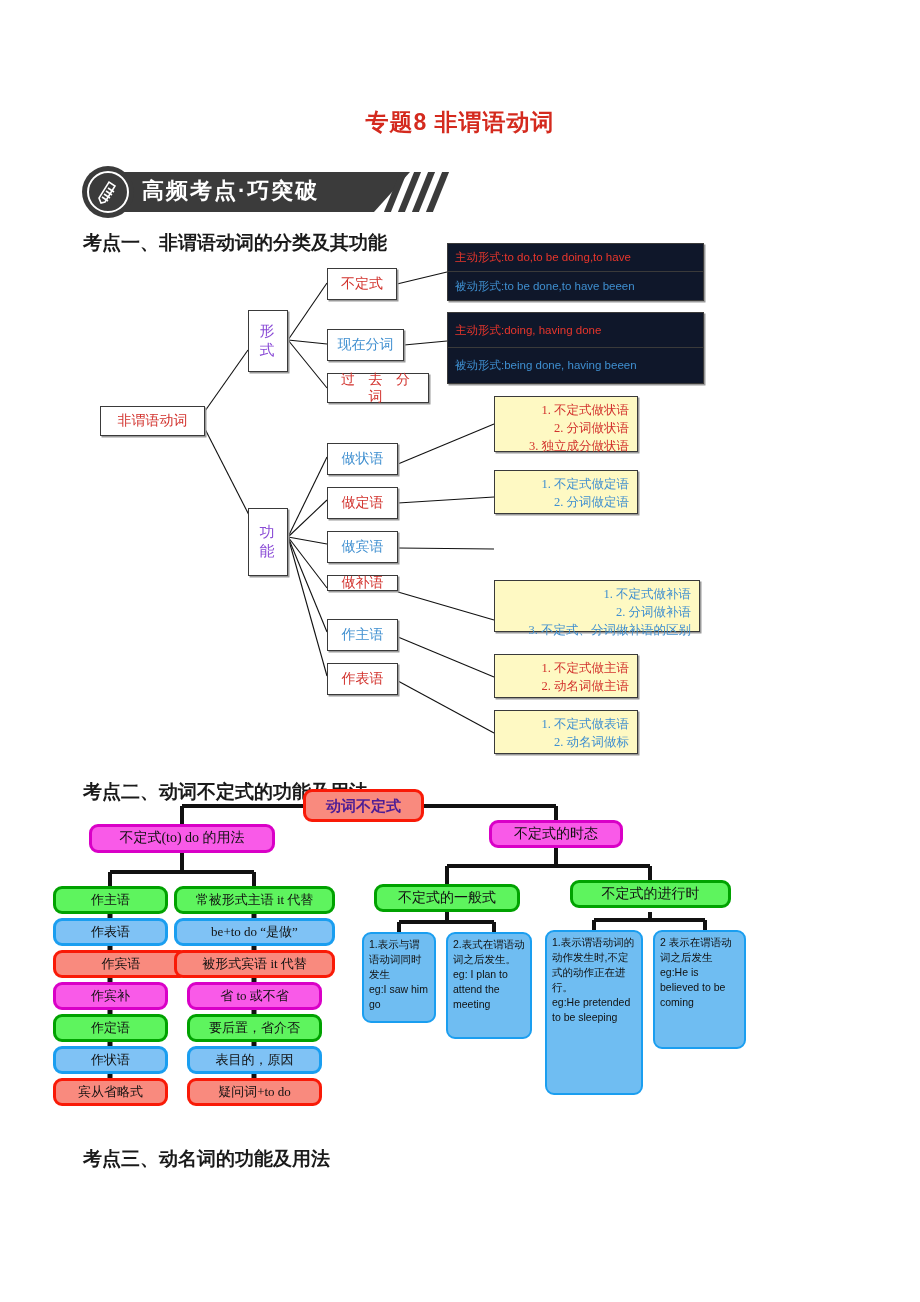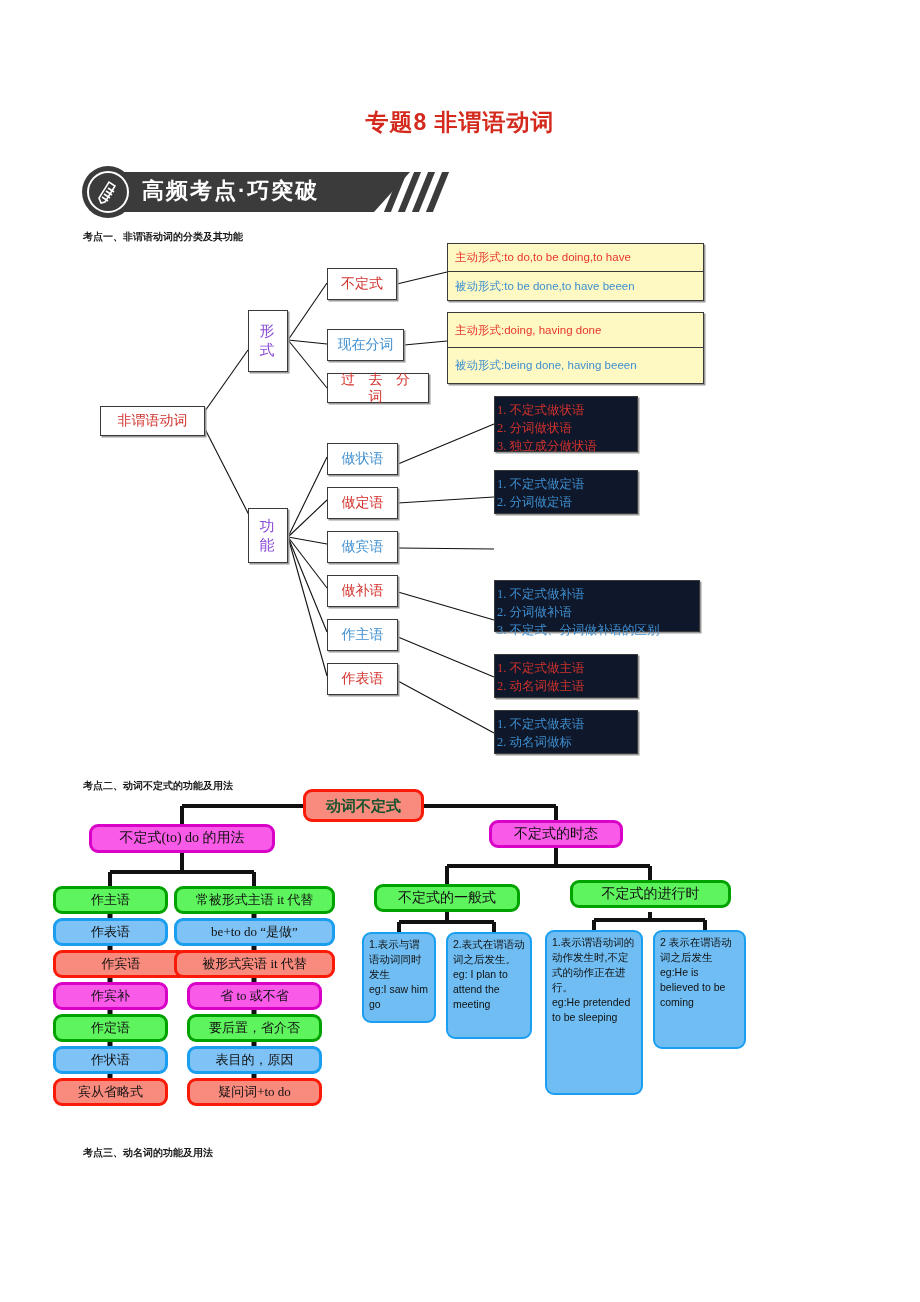--- a/index.html
+++ b/index.html
@@ -39,53 +39,53 @@
     border-radius:50%;border:2px solid #ffffff;box-sizing:border-box;
   }
   .pen-icon{position:absolute;left:13px;top:11px;}
   .slash{position:absolute;top:6px;width:7px;height:40px;background:#3b3b3b;
      transform:skewX(-22deg);}
 
   
   .sec-head{
     position:absolute;
     font-family:"Liberation Sans","DejaVu Sans",sans-serif;
-    font-weight:bold;font-size:10px;color:#1a1a1a;white-space:nowrap;
+    font-weight:bold;font-size:19px;color:#1a1a1a;white-space:nowrap;
   }
 
   
   .svg-layer{position:absolute;left:0;top:0;width:920px;height:1302px;
      pointer-events:none;}
   .box{
     position:absolute;box-sizing:border-box;background:#ffffff;
     border:1px solid #3a3a3a;
     box-shadow:1.5px 1.5px 0 #9a9a9a;
     display:flex;align-items:center;justify-content:center;
     font-family:"Liberation Serif","DejaVu Serif",serif;
     font-size:14px;line-height:1.25;text-align:center;
   }
   .box.red{color:#d2322d;}
   .box.blue{color:#3f8fd0;}
   .box.purple{color:#8a4bd6;}
   .box.vert{flex-direction:column;letter-spacing:2px;}
   .box.spaced{letter-spacing:5px;}
 
   .listbox{
-    position:absolute;box-sizing:border-box;background:#0f172a;
+    position:absolute;box-sizing:border-box;background:#fef9c3;
     border:1px solid #3a3a3a;box-shadow:1.5px 1.5px 0 #9a9a9a;
-    padding:4px 2px;
+    padding:4px 8px;
     font-family:"Liberation Serif","DejaVu Serif",serif;
-    font-size:12.5px;line-height:1.45;text-align:left;
+    font-size:12.5px;line-height:1.45;text-align:right;
   }
   .listbox.red{color:#d2322d;}
   .listbox.blue{color:#3f8fd0;}
   .listbox div{white-space:nowrap;}
 
   .splitbox{
-    position:absolute;box-sizing:border-box;background:#fef9c3;
+    position:absolute;box-sizing:border-box;background:#0f172a;
     border:1px solid #3a3a3a;box-shadow:1.5px 1.5px 0 #9a9a9a;
   }
   .splitbox .row{
     box-sizing:border-box;height:50%;display:flex;align-items:center;
     padding-left:7px;font-size:11.5px;
     font-family:"Liberation Sans","DejaVu Sans",sans-serif;
     white-space:nowrap;
   }
   .splitbox .row.top{border-bottom:1px solid #3a3a3a;color:#e8362c;}
   .splitbox .row.bot{color:#3f8fd0;}
@@ -95,21 +95,21 @@
     position:absolute;box-sizing:border-box;border-radius:9px;
     display:flex;align-items:center;justify-content:center;
     font-family:"Liberation Serif","DejaVu Serif",serif;
     font-size:13px;text-align:center;line-height:1.2;
     color:#111;
   }
   .rbox.r-red{background:#f98a7e;border:3px solid #f91a07;}
   .rbox.r-pink{background:#f95ae8;border:3px solid #d900c7;}
   .rbox.r-green{background:#5ef45e;border:3px solid #00a200;}
   .rbox.r-blue{background:#7fc2f5;border:3px solid #1a9ef0;}
-  .rbox.t-blue{color:#14532d;font-weight:bold;}
+  .rbox.t-blue{color:#4c1d95;font-weight:bold;}
 
   .tbox{
     position:absolute;box-sizing:border-box;border-radius:9px;
     background:#6fbdf2;border:2px solid #1a9ef0;
     font-family:"Liberation Sans","DejaVu Sans",sans-serif;
     font-size:10.5px;line-height:1.42;color:#111;
     padding:3px 5px;text-align:left;
   }
 </style>
 </head>
@@ -171,41 +171,41 @@
       <line x1="398" y1="637" x2="494" y2="677"></line>
       <line x1="398" y1="681" x2="494" y2="733"></line>
     </g>
   </svg>
 
   <div class="box red" style="left:100px;top:406px;width:105px;height:30px;">非谓语动词</div>
 
   <div class="box purple vert" style="left:248px;top:310px;width:40px;height:62px;font-size:15px;">
     <span>形 式</span>
   </div>
-  <div class="box purple vert" style="left:248px;top:508px;width:40px;height:55px;font-size:15px;">
+  <div class="box purple vert" style="left:248px;top:508px;width:40px;height:68px;font-size:15px;">
     <span>功 能</span>
   </div>
 
   <div class="box red" style="left:327px;top:268px;width:70px;height:32px;">不定式</div>
   <div class="box blue" style="left:327px;top:329px;width:77px;height:32px;">现在分词</div>
   <div class="box red spaced" style="left:327px;top:373px;width:102px;height:30px;">过 去 分 词</div>
 
   <div class="splitbox" style="left:447px;top:243px;width:257px;height:58px;">
     <div class="row top">主动形式:to do,to be doing,to have</div>
     <div class="row bot">被动形式:to be done,to have beeen</div>
   </div>
   <div class="splitbox" style="left:447px;top:312px;width:257px;height:72px;">
     <div class="row top">主动形式:doing, having done</div>
     <div class="row bot">被动形式:being done, having beeen</div>
   </div>
 
   <div class="box blue" style="left:327px;top:443px;width:71px;height:32px;">做状语</div>
   <div class="box red" style="left:327px;top:487px;width:71px;height:32px;">做定语</div>
   <div class="box blue" style="left:327px;top:531px;width:71px;height:32px;">做宾语</div>
-  <div class="box red" style="left:327px;top:575px;width:71px;height:32px;">做补语</div>
+  <div class="box red" style="left:327px;top:575px;width:71px;height:16px;">做补语</div>
   <div class="box blue" style="left:327px;top:619px;width:71px;height:32px;">作主语</div>
   <div class="box red" style="left:327px;top:663px;width:71px;height:32px;">作表语</div>
 
   <div class="listbox red" style="left:494px;top:396px;width:144px;height:56px;">
     <div>1. 不定式做状语</div>
     <div>2. 分词做状语</div>
     <div>3. 独立成分做状语</div>
   </div>
   <div class="listbox blue" style="left:494px;top:470px;width:144px;height:44px;">
     <div>1. 不定式做定语</div>

